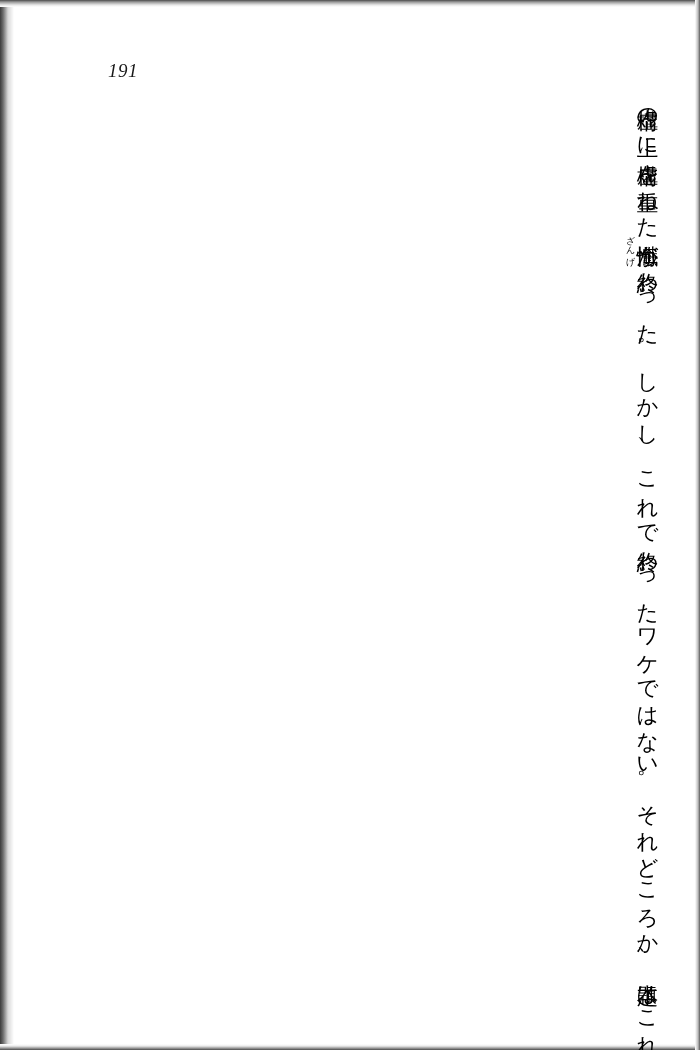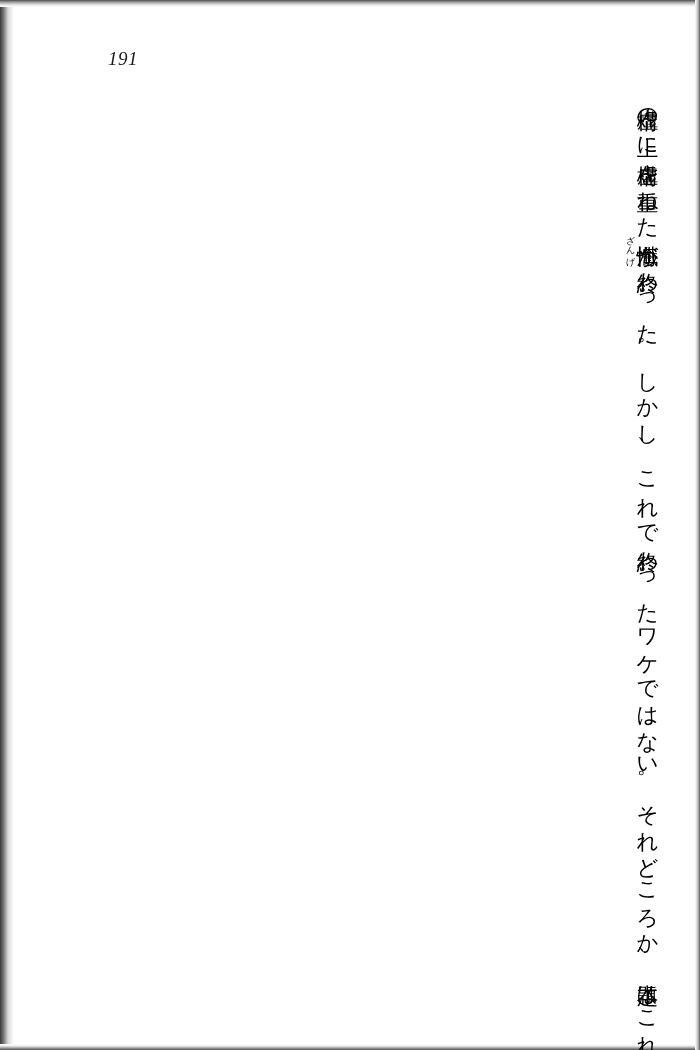--- a/index.html
+++ b/index.html
@@ -57,21 +57,21 @@
     top: 0;
     width: 5px;
     height: 1050px;
     background: linear-gradient(to left, #5a5a5a 0px, #bdbdbd 2px, #ffffff 5px);
   }
 
   
   #page-number {
     position: absolute;
     left: 108px;
-    top: 48px;
+    top: 60px;
     font-family: "Liberation Serif", "DejaVu Serif", serif;
     font-style: italic;
     font-size: 19px;
     letter-spacing: 0.5px;
     color: #1a1a1a;
   }
 
   
   #text-block {
     position: absolute;

